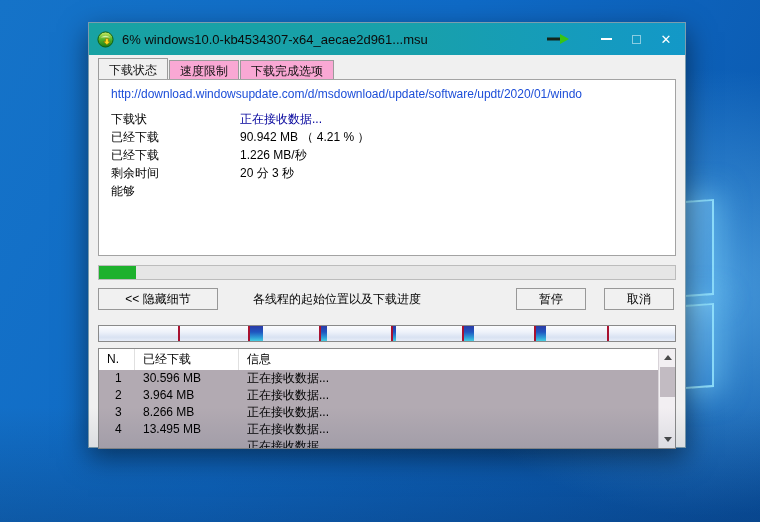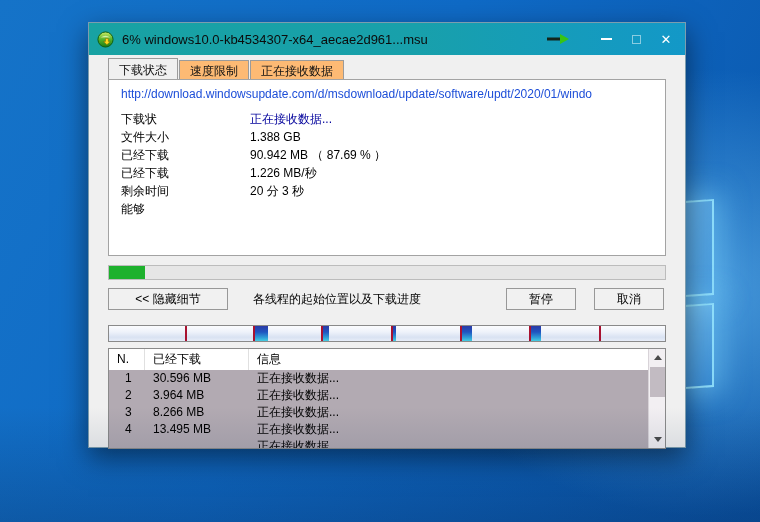--- a/index.html
+++ b/index.html
@@ -40,24 +40,24 @@
   .app-icon { width:17px; height:17px; margin-right:8px; flex:0 0 auto; }
   .title { font-size:13px; flex:1 1 auto; white-space:nowrap; overflow:hidden; }
   .tb-arrow { width:22px; height:10px; margin-right:22px; flex:0 0 auto; }
   .tb-btn { width:30px; height:32px; display:flex; align-items:center; justify-content:center;
             color:#fff; font-size:13px; cursor:default; }
   .glyph-min { width:11px; height:1.5px; background:#fff; display:block; }
   .glyph-max { width:9px; height:9px; border:1px solid rgba(255,255,255,.5); display:block; }
   .tb-btn.close { margin-right:4px; }
 
   
-  .client { padding:0 19px; }
+  .client { padding:0 9px; }
   .tabs { display:flex; margin-top:3px; position:relative; z-index:2; }
   .tab {
-    height:19px; margin-top:2px; padding:2px 10px 0 10px; background:#fdba74;
+    height:19px; margin-top:2px; padding:2px 10px 0 10px; background:#f9a8d4;
     border:1px solid #9b9b9b; border-bottom:none; margin-right:1px; color:#111;
   }
   .tab.active { height:21px; margin-top:0; background:#f0f0f0; margin-bottom:-1px; padding-top:3px; }
 
   
   .panel {
     position:relative; z-index:1; height:177px; background:#fff;
     border:1px solid #a3a3a3; padding:7px 12px 0 12px; overflow:hidden;
   }
   .url { white-space:nowrap; overflow:hidden; color:#1d4ed8; margin-bottom:9px; }
@@ -153,36 +153,32 @@
       <span class="tb-btn close">
           <span>✕</span>
         </span>
     </div>
 
     <div class="client">
 
       <div class="tabs">
         <div class="tab active">下载状态</div>
         <div class="tab">速度限制</div>
-        <div class="tab">正在接收数据</div>
+        <div class="tab">下载完成选项</div>
       </div>
 
       <div class="panel">
         <div class="url">http://download.windowsupdate.com/d/msdownload/update/software/updt/2020/01/windo</div>
         <div class="frow">
             <span class="flabel">下载状</span>
             <span class="fvalue navy">正在接收数据...</span>
           </div>
         <div class="frow">
-            <span class="flabel">文件大小</span>
-            <span class="fvalue">1.388  GB</span>
-          </div>
-        <div class="frow">
             <span class="flabel">已经下载</span>
-            <span class="fvalue">90.942  MB  （ 87.69 % ）</span>
+            <span class="fvalue">90.942  MB  （ 4.21 % ）</span>
           </div>
         <div class="frow">
             <span class="flabel">已经下载</span>
             <span class="fvalue">1.226  MB/秒</span>
           </div>
         <div class="frow">
             <span class="flabel">剩余时间</span>
             <span class="fvalue">20 分 3 秒</span>
           </div>
         <div class="frow">

